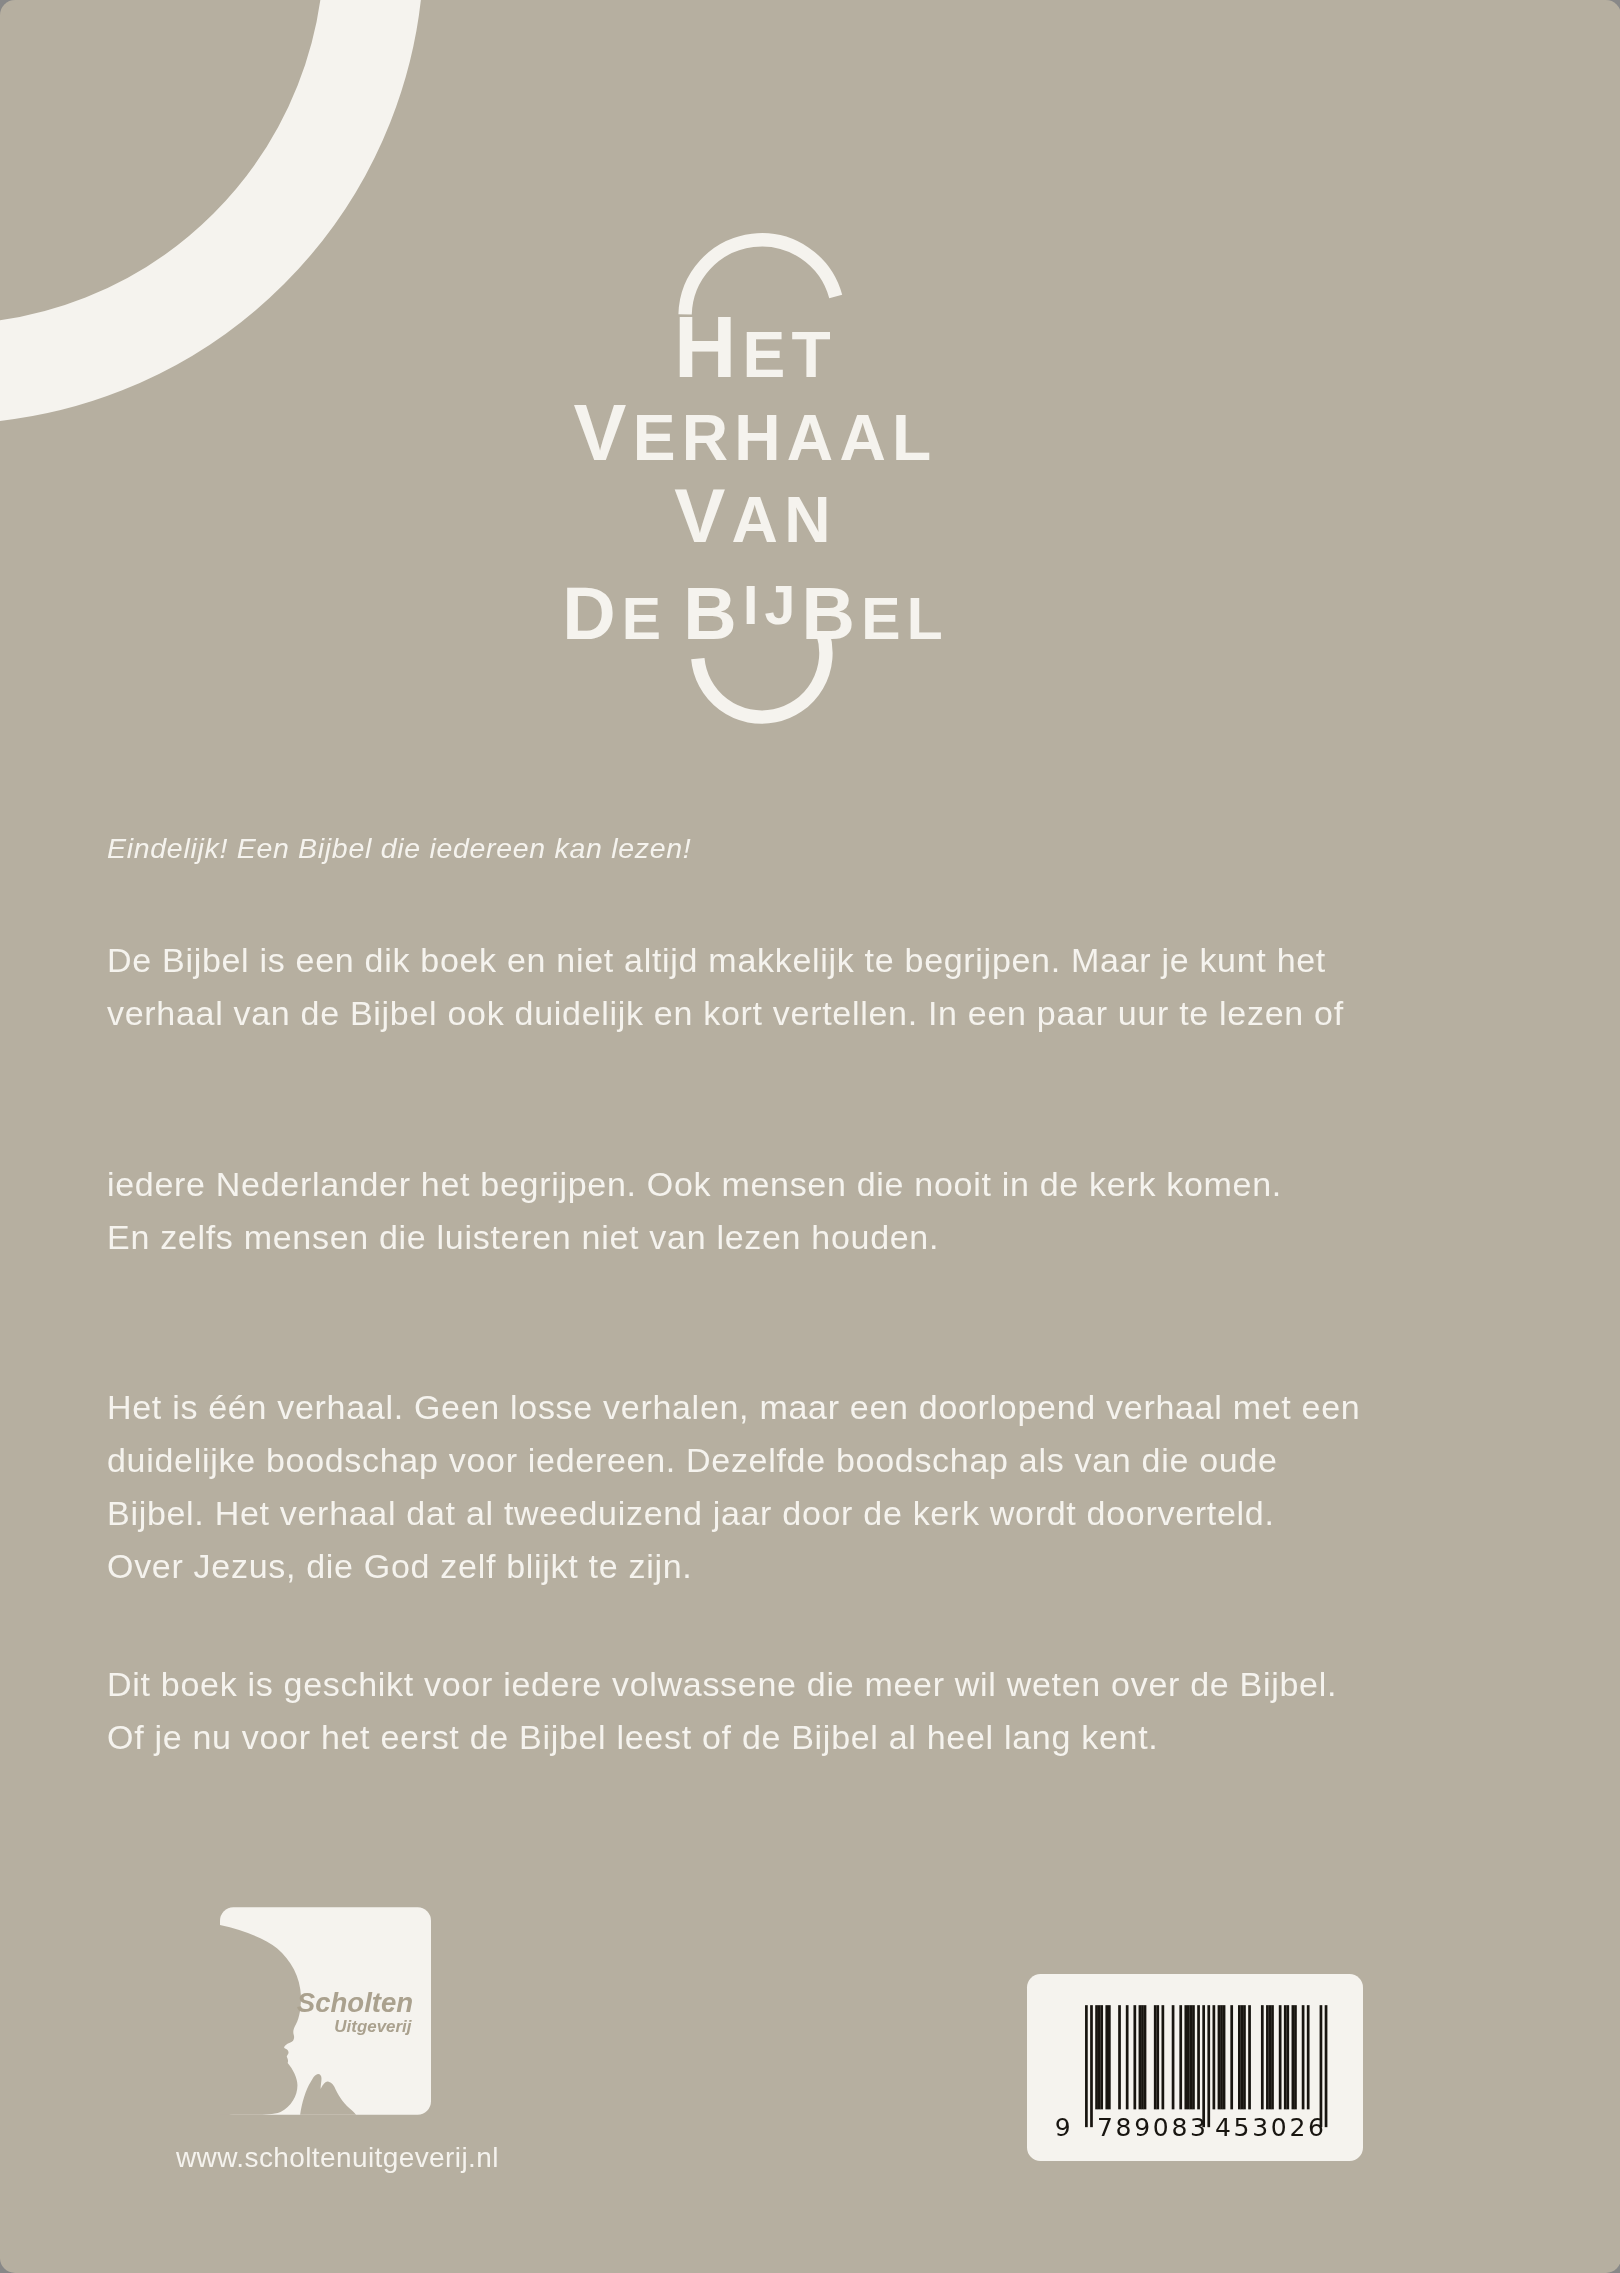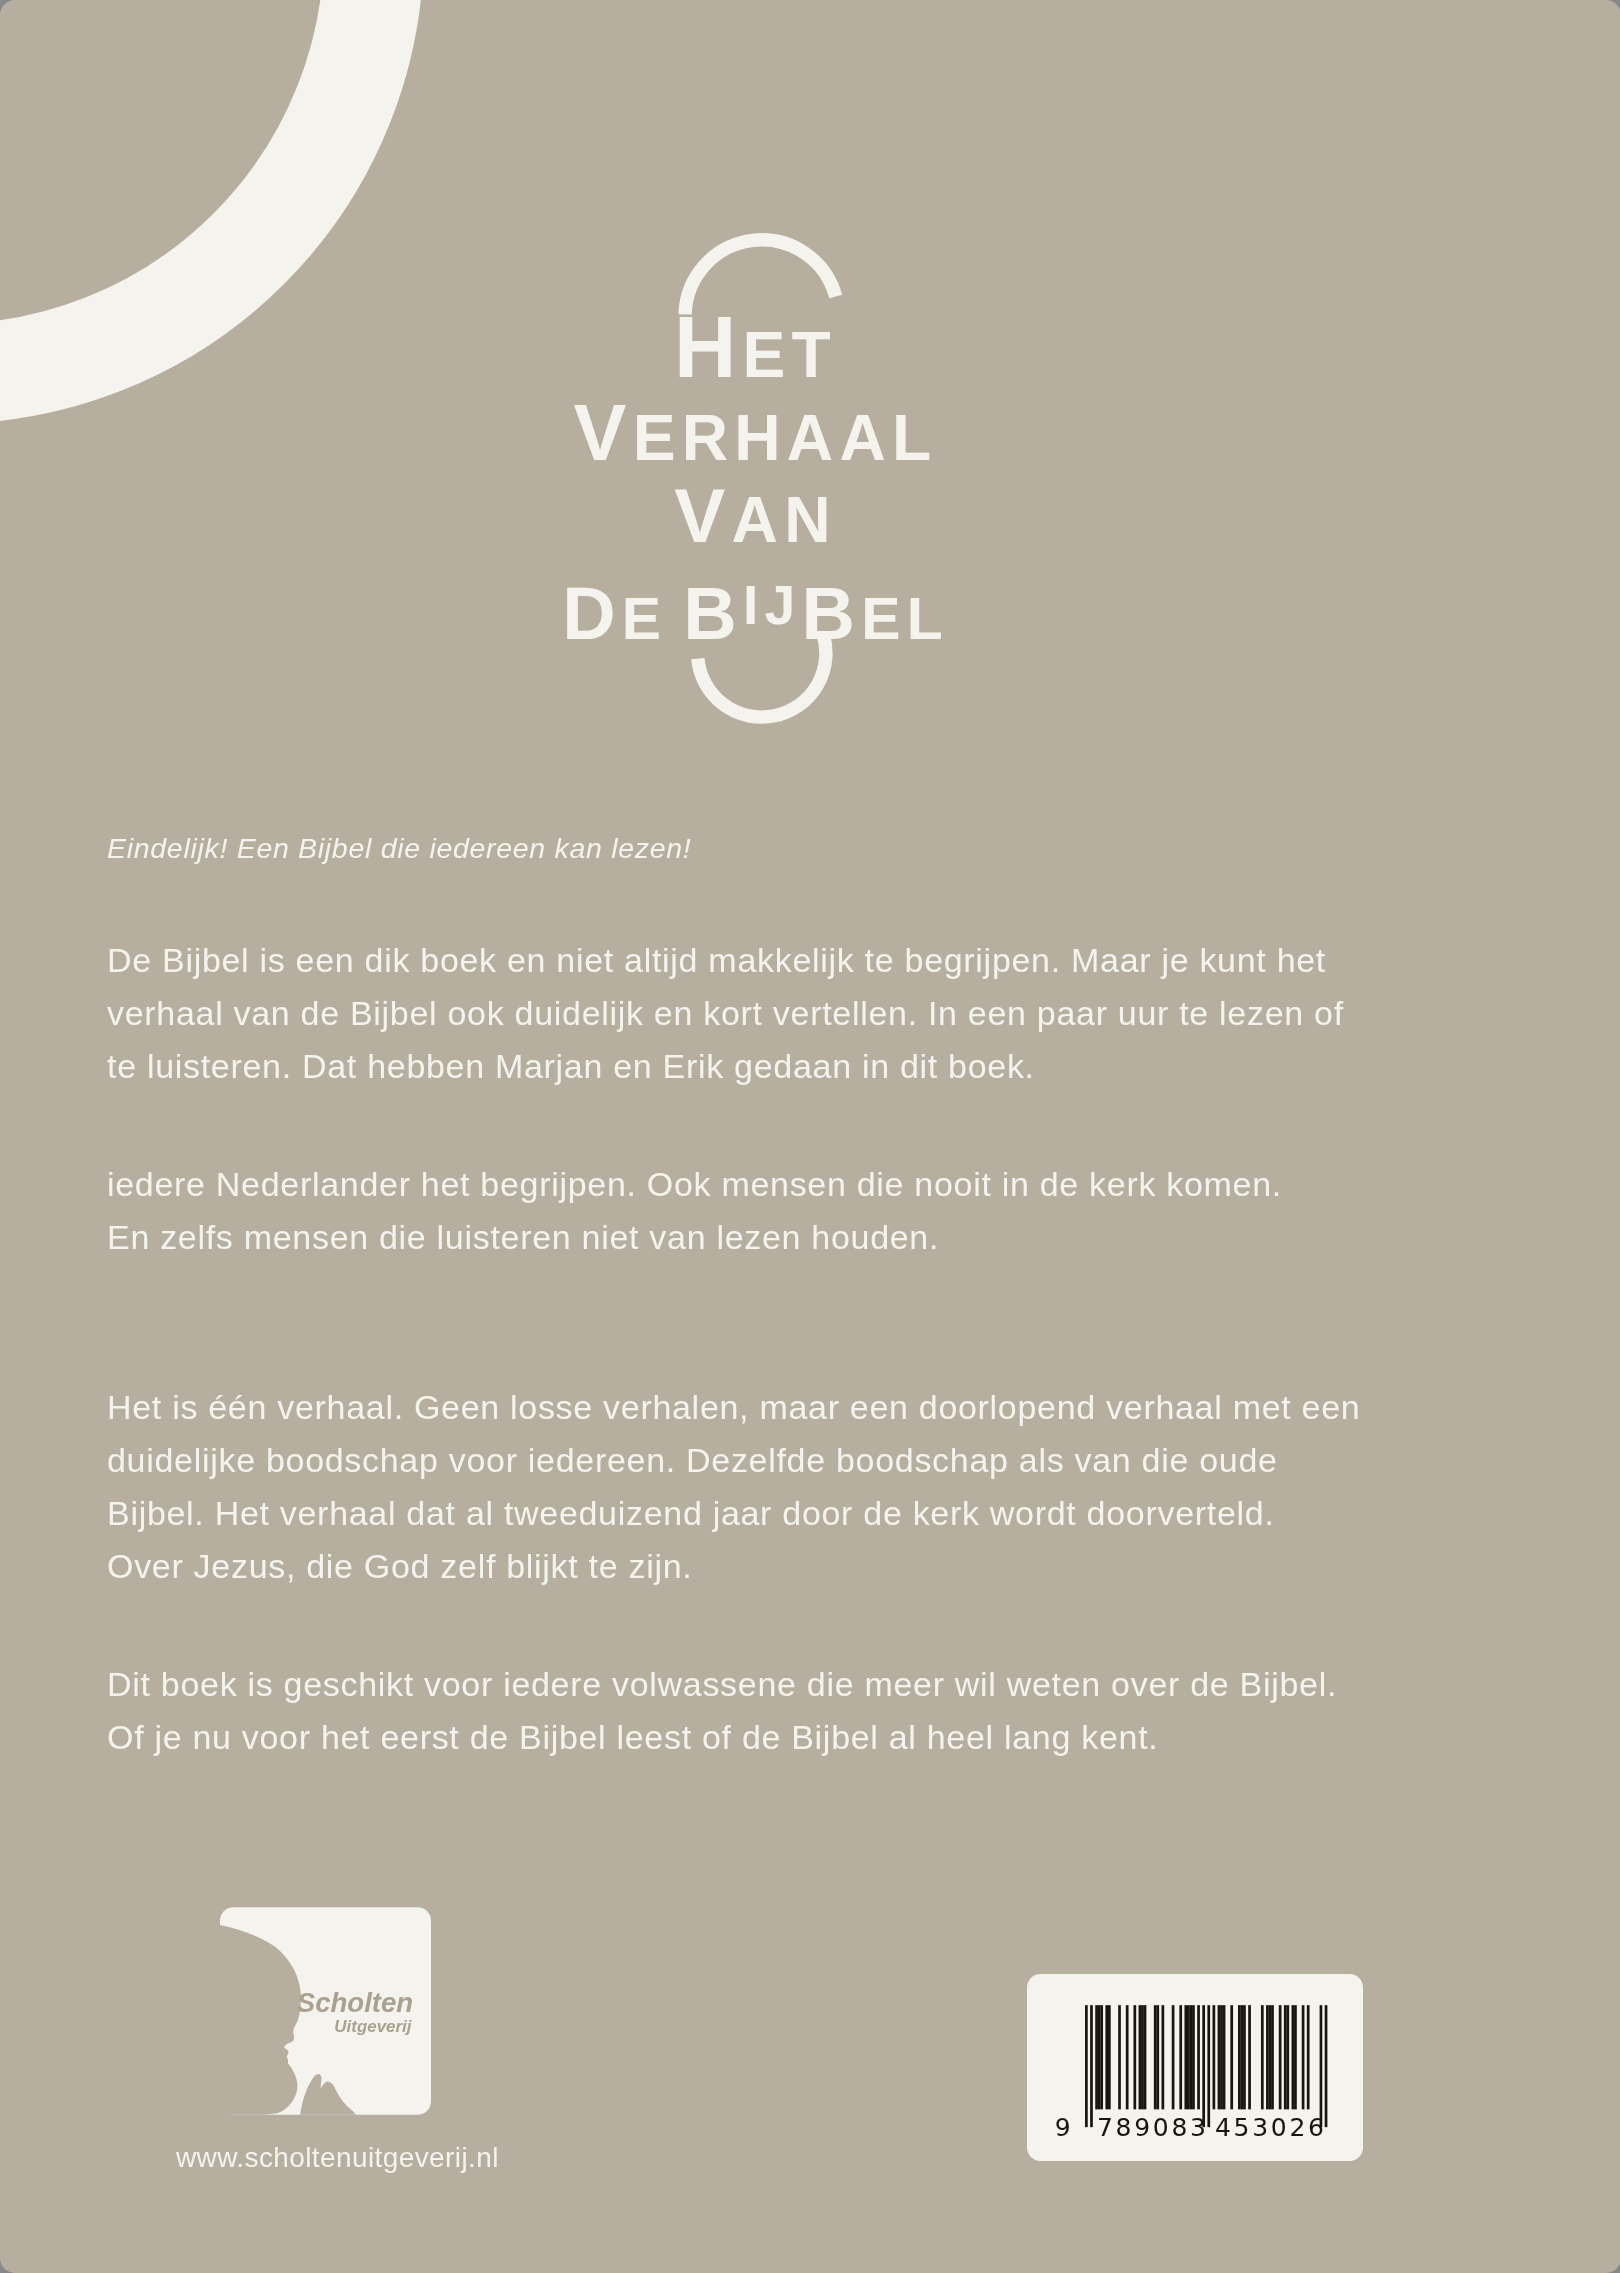--- a/index.html
+++ b/index.html
@@ -97,21 +97,20 @@
     <text x="218" y="262" text-anchor="middle"><tspan class="lg2">V</tspan><tspan class="sm">ERHAAL</tspan></text>
     <text x="218" y="354" text-anchor="middle"><tspan class="lg3">V</tspan><tspan class="sm">AN</tspan></text>
     <text x="218" y="462" text-anchor="middle"><tspan class="lg4">D</tspan><tspan class="sm4">E</tspan><tspan class="lg4" dx="18">B</tspan><tspan class="ij" dy="-16">IJ</tspan><tspan class="lg4" dy="16">B</tspan><tspan class="sm4">EL</tspan></text>
   </svg>
 
   <div class="tagline">Eindelijk! Een Bijbel die iedereen kan lezen!</div>
 
   <div class="para p1">
     <div>De Bijbel is een dik boek en niet altijd makkelijk te begrijpen. Maar je kunt het</div>
     <div>verhaal van de Bijbel ook duidelijk en kort vertellen. In een paar uur te lezen of</div>
-    <div>te luisteren. Dat hebben Marjan en Erik gedaan in dit boek.</div>
   </div>
 
   <div class="para p2">
     <div>iedere Nederlander het begrijpen. Ook mensen die nooit in de kerk komen.</div>
     <div>En zelfs mensen die luisteren niet van lezen houden.</div>
   </div>
 
   <div class="para p4">
     <div>Dit boek is geschikt voor iedere volwassene die meer wil weten over de Bijbel.</div>
     <div>Of je nu voor het eerst de Bijbel leest of de Bijbel al heel lang kent.</div>

